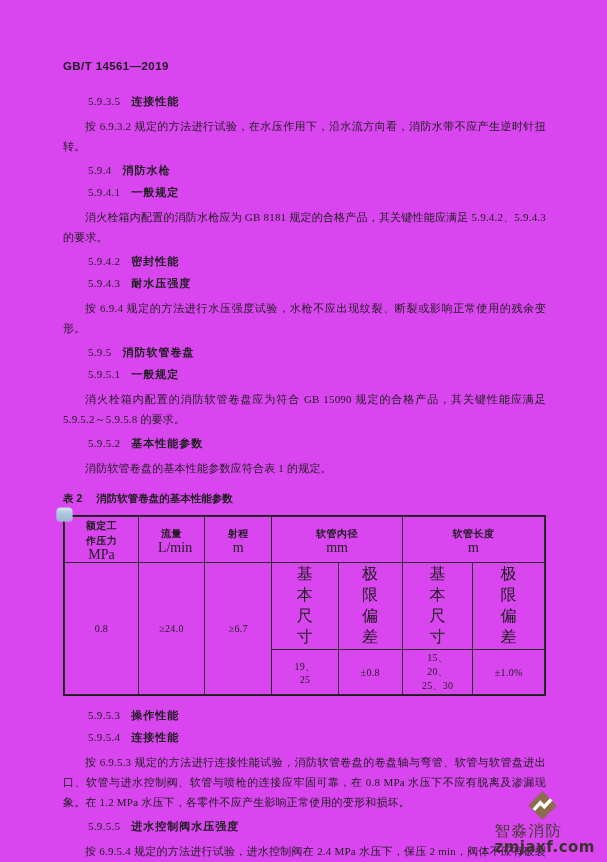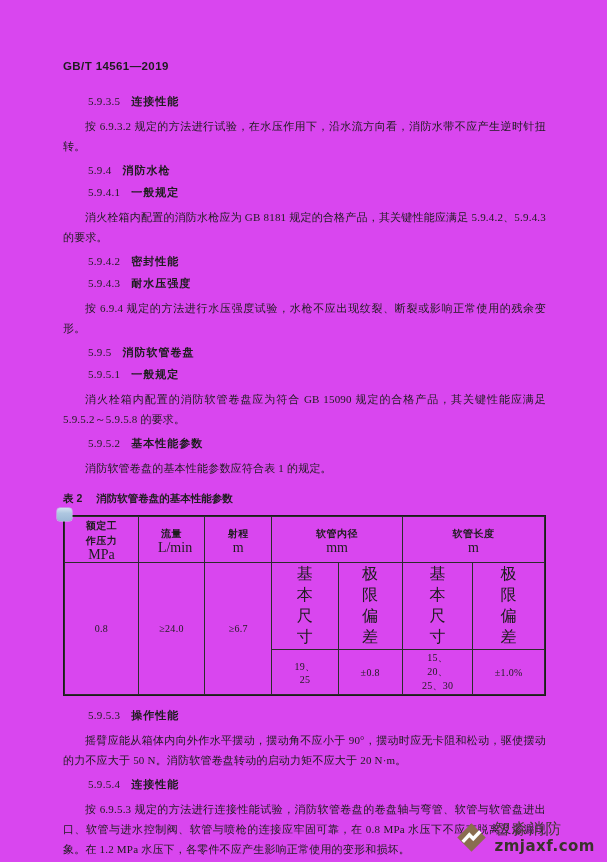--- a/index.html
+++ b/index.html
@@ -95,21 +95,21 @@
     position:absolute;
     left:-7px;top:-8px;
     width:15px;height:13px;
     border-radius:3px;
     background:linear-gradient(180deg,#d3e2f0 0%,#aec7e0 40%,#9cb8d6 100%);
     box-shadow:0 0 0 .5px #c4d6e6;
   }
   .watermark{
     position:absolute;
     right:12px;bottom:7px;
-    display:flex;align-items:center;
+    display:flex;align-items:center;flex-direction:column;
   }
   .wm-logo{width:35px;height:35px;margin-right:5px;flex:none;}
   .wm-text{display:flex;flex-direction:column;line-height:1;}
   .wm-name{
     font-family:"Liberation Sans","DejaVu Sans",sans-serif;
     font-size:15.5px;color:#433c34;letter-spacing:1.5px;
   }
   .wm-site{
     font-family:"DejaVu Sans","Liberation Sans",sans-serif;
     font-weight:700;font-size:15px;color:#3a332c;
@@ -213,21 +213,20 @@
           <td class="val">15、20、25、30</td>
           <td class="val">±1.0%</td>
         </tr>
       </tbody>
         </table>
     </div>
 
     <div class="clause">
       <span class="cnum">5.9.5.3</span><span class="ctitle">操作性能</span>
     </div>
-    <p class="body">摇臂应能从箱体内向外作水平摆动，摆动角不应小于 90°，摆动时应无卡阻和松动，驱使摆动的力不应大于 50 N。消防软管卷盘转动的启动力矩不应大于 20 N·m。</p>
 
     <div class="clause">
       <span class="cnum">5.9.5.4</span><span class="ctitle">连接性能</span>
     </div>
     <p class="body">按 6.9.5.3 规定的方法进行连接性能试验，消防软管卷盘的卷盘轴与弯管、软管与软管盘进出口、软管与进水控制阀、软管与喷枪的连接应牢固可靠，在 0.8 MPa 水压下不应有脱离及渗漏现象。在 1.2 MPa 水压下，各零件不应产生影响正常使用的变形和损坏。</p>
 
     <div class="clause">
       <span class="cnum">5.9.5.5</span><span class="ctitle">进水控制阀水压强度</span>
     </div>
     <p class="body">按 6.9.5.4 规定的方法进行试验，进水控制阀在 2.4 MPa 水压下，保压 2 min，阀体不应有破裂和渗</p>

